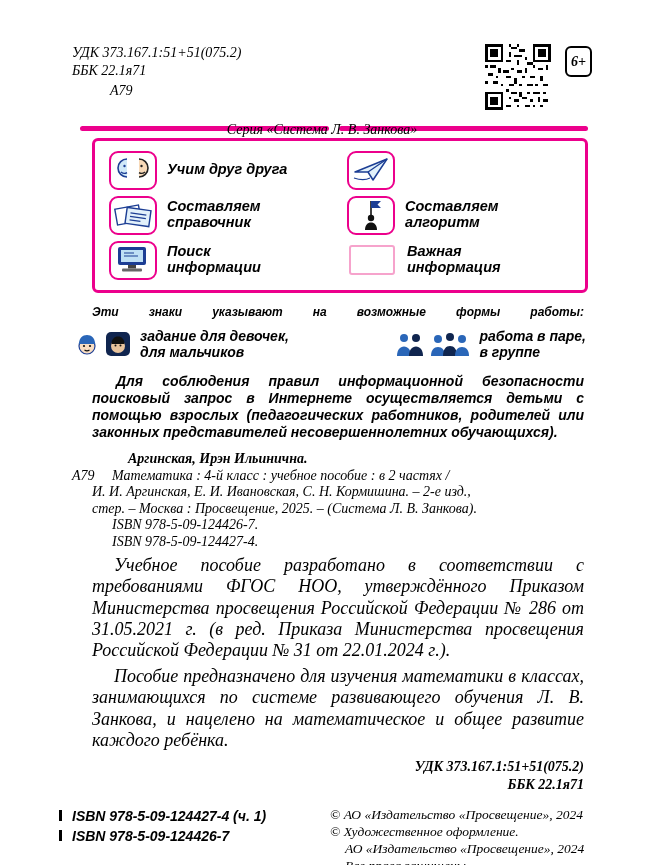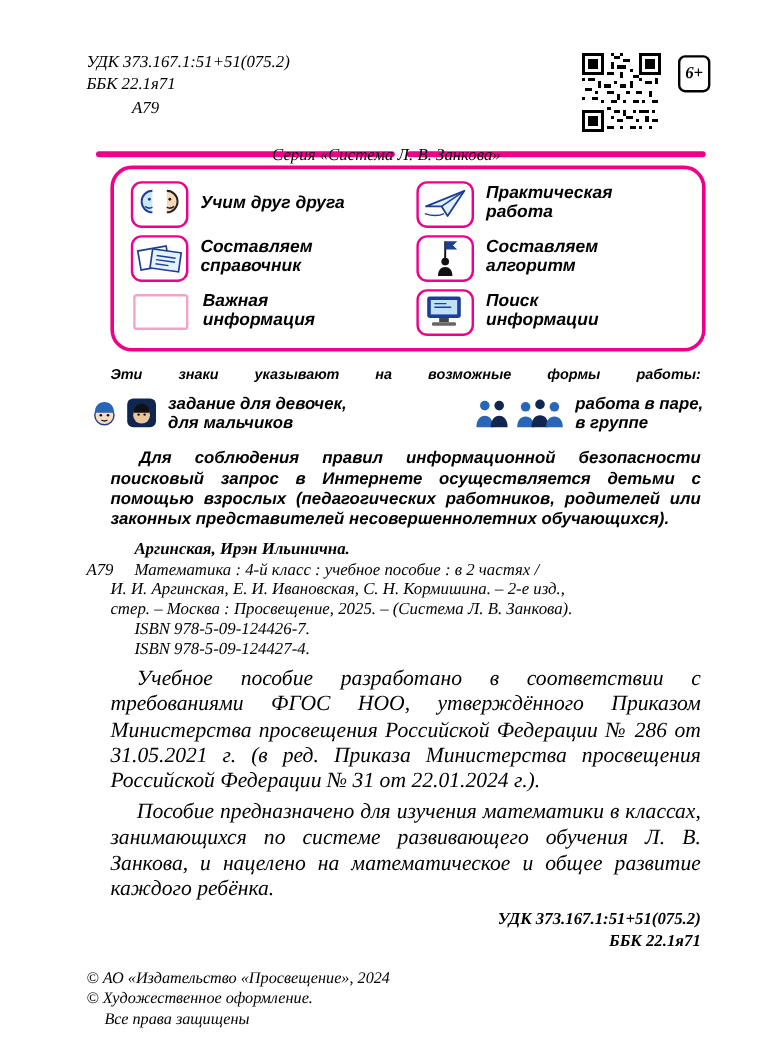--- a/index.html
+++ b/index.html
@@ -31,21 +31,21 @@
   }
 
   
   .legend-title-row{display:flex;align-items:center;gap:10px;margin:16px 4px 0 8px;}
   .legend-line{flex:1;height:5px;background:var(--magenta);border-radius:3px;}
   .legend-title{
     color:var(--cyan);font-family:"Liberation Sans",sans-serif;font-weight:bold;
     font-size:18px;letter-spacing:.5px;word-spacing:8px;white-space:nowrap;
   }
   .legend-box{
-    margin:7px 4px 0 20px;border:3.5px solid var(--magenta);border-radius:18px;
+    margin:7px 4px 0 20px;border:3.5px solid var(--magenta);border-radius:6px;
     padding:9px 10px 10px 14px;
     display:grid;grid-template-columns:228px 1fr;column-gap:10px;row-gap:5px;
   }
   .legend-item{display:flex;align-items:center;gap:10px;min-height:40px;}
   .icon-frame{
     width:48px;height:39px;border:2.5px solid var(--magenta);border-radius:9px;
     display:flex;align-items:center;justify-content:center;flex:none;background:#fff;
   }
   .imp-rect{width:46px;height:30px;border:2.5px solid var(--pink-light);border-radius:3px;flex:none;margin:0 2px;}
   .legend-label{
@@ -68,21 +68,21 @@
   }
 
   
   .safety{
     margin:11px 0 0 20px;width:492px;
     font-family:"Liberation Sans",sans-serif;font-weight:bold;font-size:14px;
     line-height:1.22;text-align:justify;text-indent:24px;
   }
 
   
-  .biblio-author{margin:9px 0 0 40px;font-size:14px;font-weight:bold;}
+  .biblio-author{margin:9px 0 0 56px;font-size:14px;font-weight:bold;}
   .biblio-entry{position:relative;padding-left:20px;font-size:14px;line-height:1.18;margin-top:1px;}
   .biblio-code{position:absolute;left:0;top:0;}
   .bl{padding-left:0;}
   .bl.ind{padding-left:20px;}
 
   .para{
     margin:5px 0 0 20px;width:492px;font-size:18px;line-height:1.18;
     text-align:justify;text-indent:22px;
   }
   .udk-footer{margin-top:7px;width:512px;text-align:right;font-weight:bold;font-size:14px;line-height:1.25;}
@@ -149,22 +149,20 @@
       <span class="legend-label">Учим друг друга</span>
     </div>
     <div class="legend-item">
       <span class="icon-frame">
         <svg width="40" height="28" viewBox="0 0 40 28">
           <path d="M4 16 L36 3 L22 24 L17 16 Z" fill="#e2f1fb" stroke="#1c3e94" stroke-width="1.5" stroke-linejoin="round"></path>
           <path d="M36 3 L17 16" stroke="#1c3e94" stroke-width="1.3"></path>
           <path d="M3 22c6 2 12 2 16 0" stroke="#1c3e94" stroke-width="1.1" fill="none"></path>
         </svg>
       </span>
-      <span class="legend-label">Практическая
-работа</span>
     </div>
     <div class="legend-item">
       <span class="icon-frame">
         <svg width="42" height="30" viewBox="0 0 42 30">
           <g transform="rotate(-10 16 15)">
               <rect x="4" y="7" width="24" height="16" fill="#fff" stroke="#1c3e94" stroke-width="1.4"></rect>
             </g>
           <g transform="rotate(8 26 17)">
             <rect x="14" y="9" width="24" height="16" fill="#e2f1fb" stroke="#1c3e94" stroke-width="1.4"></rect>
             <path d="M18 14h16M18 17.5h16M18 21h11" stroke="#1c3e94" stroke-width="1.2"></path>
@@ -180,36 +178,36 @@
           <path d="M15 2v14" stroke="#111" stroke-width="1.6"></path>
           <path d="M15 2h10l-3.5 3.5L25 9H15z" fill="#1c3e94"></path>
           <circle cx="15" cy="19" r="3.2" fill="#111"></circle>
           <path d="M9 31c0-5 2.6-7.5 6-7.5s6 2.5 6 7.5z" fill="#111"></path>
         </svg>
       </span>
       <span class="legend-label">Составляем
 алгоритм</span>
     </div>
     <div class="legend-item">
-      <span class="imp-rect"></span>
-      <span class="legend-label">Важная
-информация</span>
-    </div>
-    <div class="legend-item">
       <span class="icon-frame">
         <svg width="36" height="30" viewBox="0 0 36 30">
           <rect x="3" y="2" width="28" height="18" rx="2" fill="#1c3e94"></rect>
           <rect x="6" y="5" width="22" height="12" fill="#bfe0f5"></rect>
           <path d="M9 8h10M9 11h14" stroke="#1c3e94" stroke-width="1.2"></path>
           <rect x="13" y="20" width="8" height="3.5" fill="#444"></rect>
           <rect x="7" y="23.5" width="20" height="3" rx="1" fill="#666"></rect>
         </svg>
       </span>
       <span class="legend-label">Поиск
 информации</span>
+    </div>
+    <div class="legend-item">
+      <span class="imp-rect"></span>
+      <span class="legend-label">Важная
+информация</span>
     </div>
   </div>
 
   <p class="forms-intro">Эти знаки указывают на возможные формы работы:</p>
 
   <div class="forms-row">
     <div class="form-item">
       <span class="form-icons">
         <svg width="26" height="26" viewBox="0 0 26 26">
           <circle cx="13" cy="15" r="8" fill="#f8ddc2" stroke="#1c3e94" stroke-width="1.2"></circle>
@@ -265,20 +263,29 @@
 
   <p class="para">Учебное пособие разработано в соответствии с требованиями ФГОС НОО, утверждённого Приказом Министерства просвещения Российской Федерации № 286 от 31.05.2021 г. (в ред. Приказа Министерства просвещения Российской Федерации № 31 от 22.01.2024 г.).</p>
   <p class="para">Пособие предназначено для изучения математики в классах, занимающихся по системе развивающего обучения Л. В. Занкова, и нацелено на математическое и общее развитие каждого ребёнка.</p>
 
   <div class="udk-footer">
     <div>УДК 373.167.1:51+51(075.2)</div>
     <div>ББК 22.1я71</div>
   </div>
 
   <div class="footer">
+    <div class="isbn-block">
+      <span class="isbn-marks">
+          <i></i>
+          <i></i>
+        </span>
+      <div>ISBN 978-5-09-124427-4 (ч. 1)</div>
+      <div>ISBN 978-5-09-124426-7</div>
+    </div>
     <div class="copy-block">
       <div>© АО «Издательство «Просвещение», 2024</div>
       <div>© Художественное оформление.</div>
+      <div class="indented">АО «Издательство «Просвещение», 2024</div>
       <div class="indented">Все права защищены</div>
     </div>
   </div>
 
 </div>
 
 </body></html>

